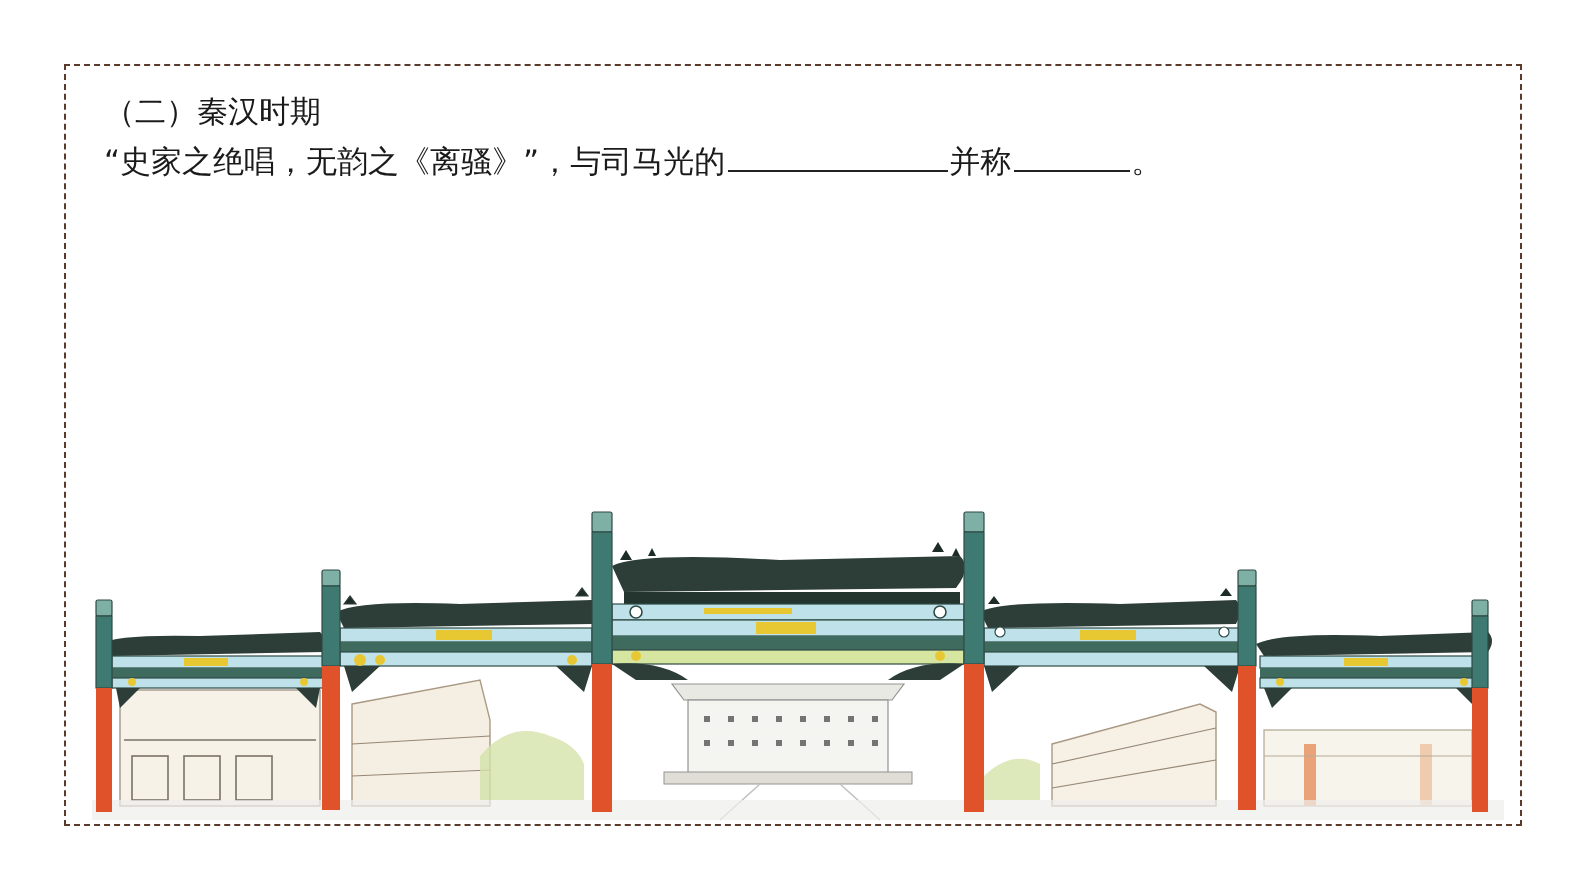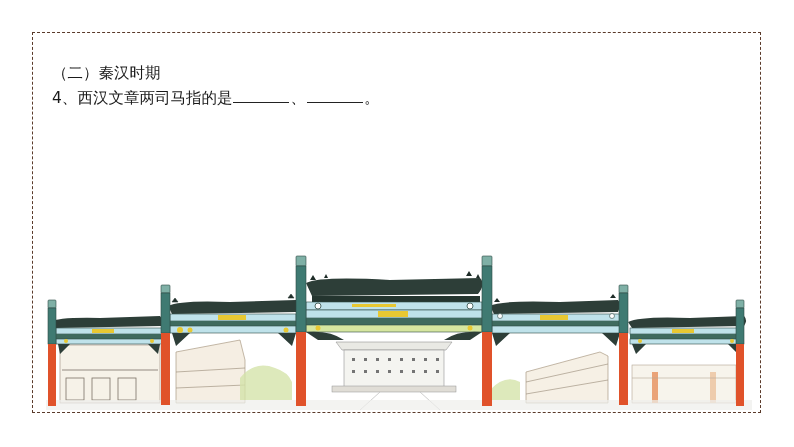--- a/index.html
+++ b/index.html
@@ -4,45 +4,45 @@
 <style>
   html, body { margin: 0; padding: 0; }
   body {
     width: 794px; height: 447px; background: #ffffff; position: relative; overflow: hidden;
     font-family: "DejaVu Sans", "Liberation Sans", sans-serif; color: #1a1a1a;
   }
   .frame {
     position: absolute; left: 32px; top: 32px; width: 729px; height: 381px;
     border: 1.5px dashed #5a3a2a; box-sizing: border-box;
   }
-  .content { position: absolute; left: 52px; top: 61px; width: 700px; }
+  .content { position: absolute; left: 52px; top: 44px; width: 700px; }
   .line {
     font-size: 15.5px; line-height: 24.5px; height: 24.5px; white-space: nowrap; letter-spacing: 0px;
   }
   .blank {
     display: inline-block; border-bottom: 1px solid #222; height: 16px; vertical-align: baseline;
     margin: 0 1px;
   }
   .illus { position: absolute; left: 0; top: 0; width: 794px; height: 447px; pointer-events: none; }
 </style>
 </head>
 <body>
 
 <div class="frame"></div>
 
 <div class="content">
   <div class="line">（二）秦汉时期</div>
 
 
+  <div class="line">
+    <span>“史家之绝唱，无韵之《离骚》”</span><span>，与司马光的</span><span class="blank" style="width:110px"></span><span>并称</span><span class="blank" style="width:58px"></span><span>。</span>
+  </div>
 
 
 
-  <div class="line">
-    <span>4、</span><span>西汉文章两司马指的是</span><span class="blank" style="width:56px"></span><span>、</span><span class="blank" style="width:56px"></span><span>。</span>
-  </div>
 </div>
 
 <svg class="illus" viewBox="0 0 794 447">
 
   <g opacity="0.9">
 
     <rect x="60" y="345" width="100" height="58" fill="#f6f1e6" stroke="#9a8e7e" stroke-width="0.7"></rect>
     <g stroke="#6d6355" stroke-width="0.8" fill="none">
       <rect x="66" y="378" width="18" height="22"></rect>
         <rect x="92" y="378" width="18" height="22"></rect>

